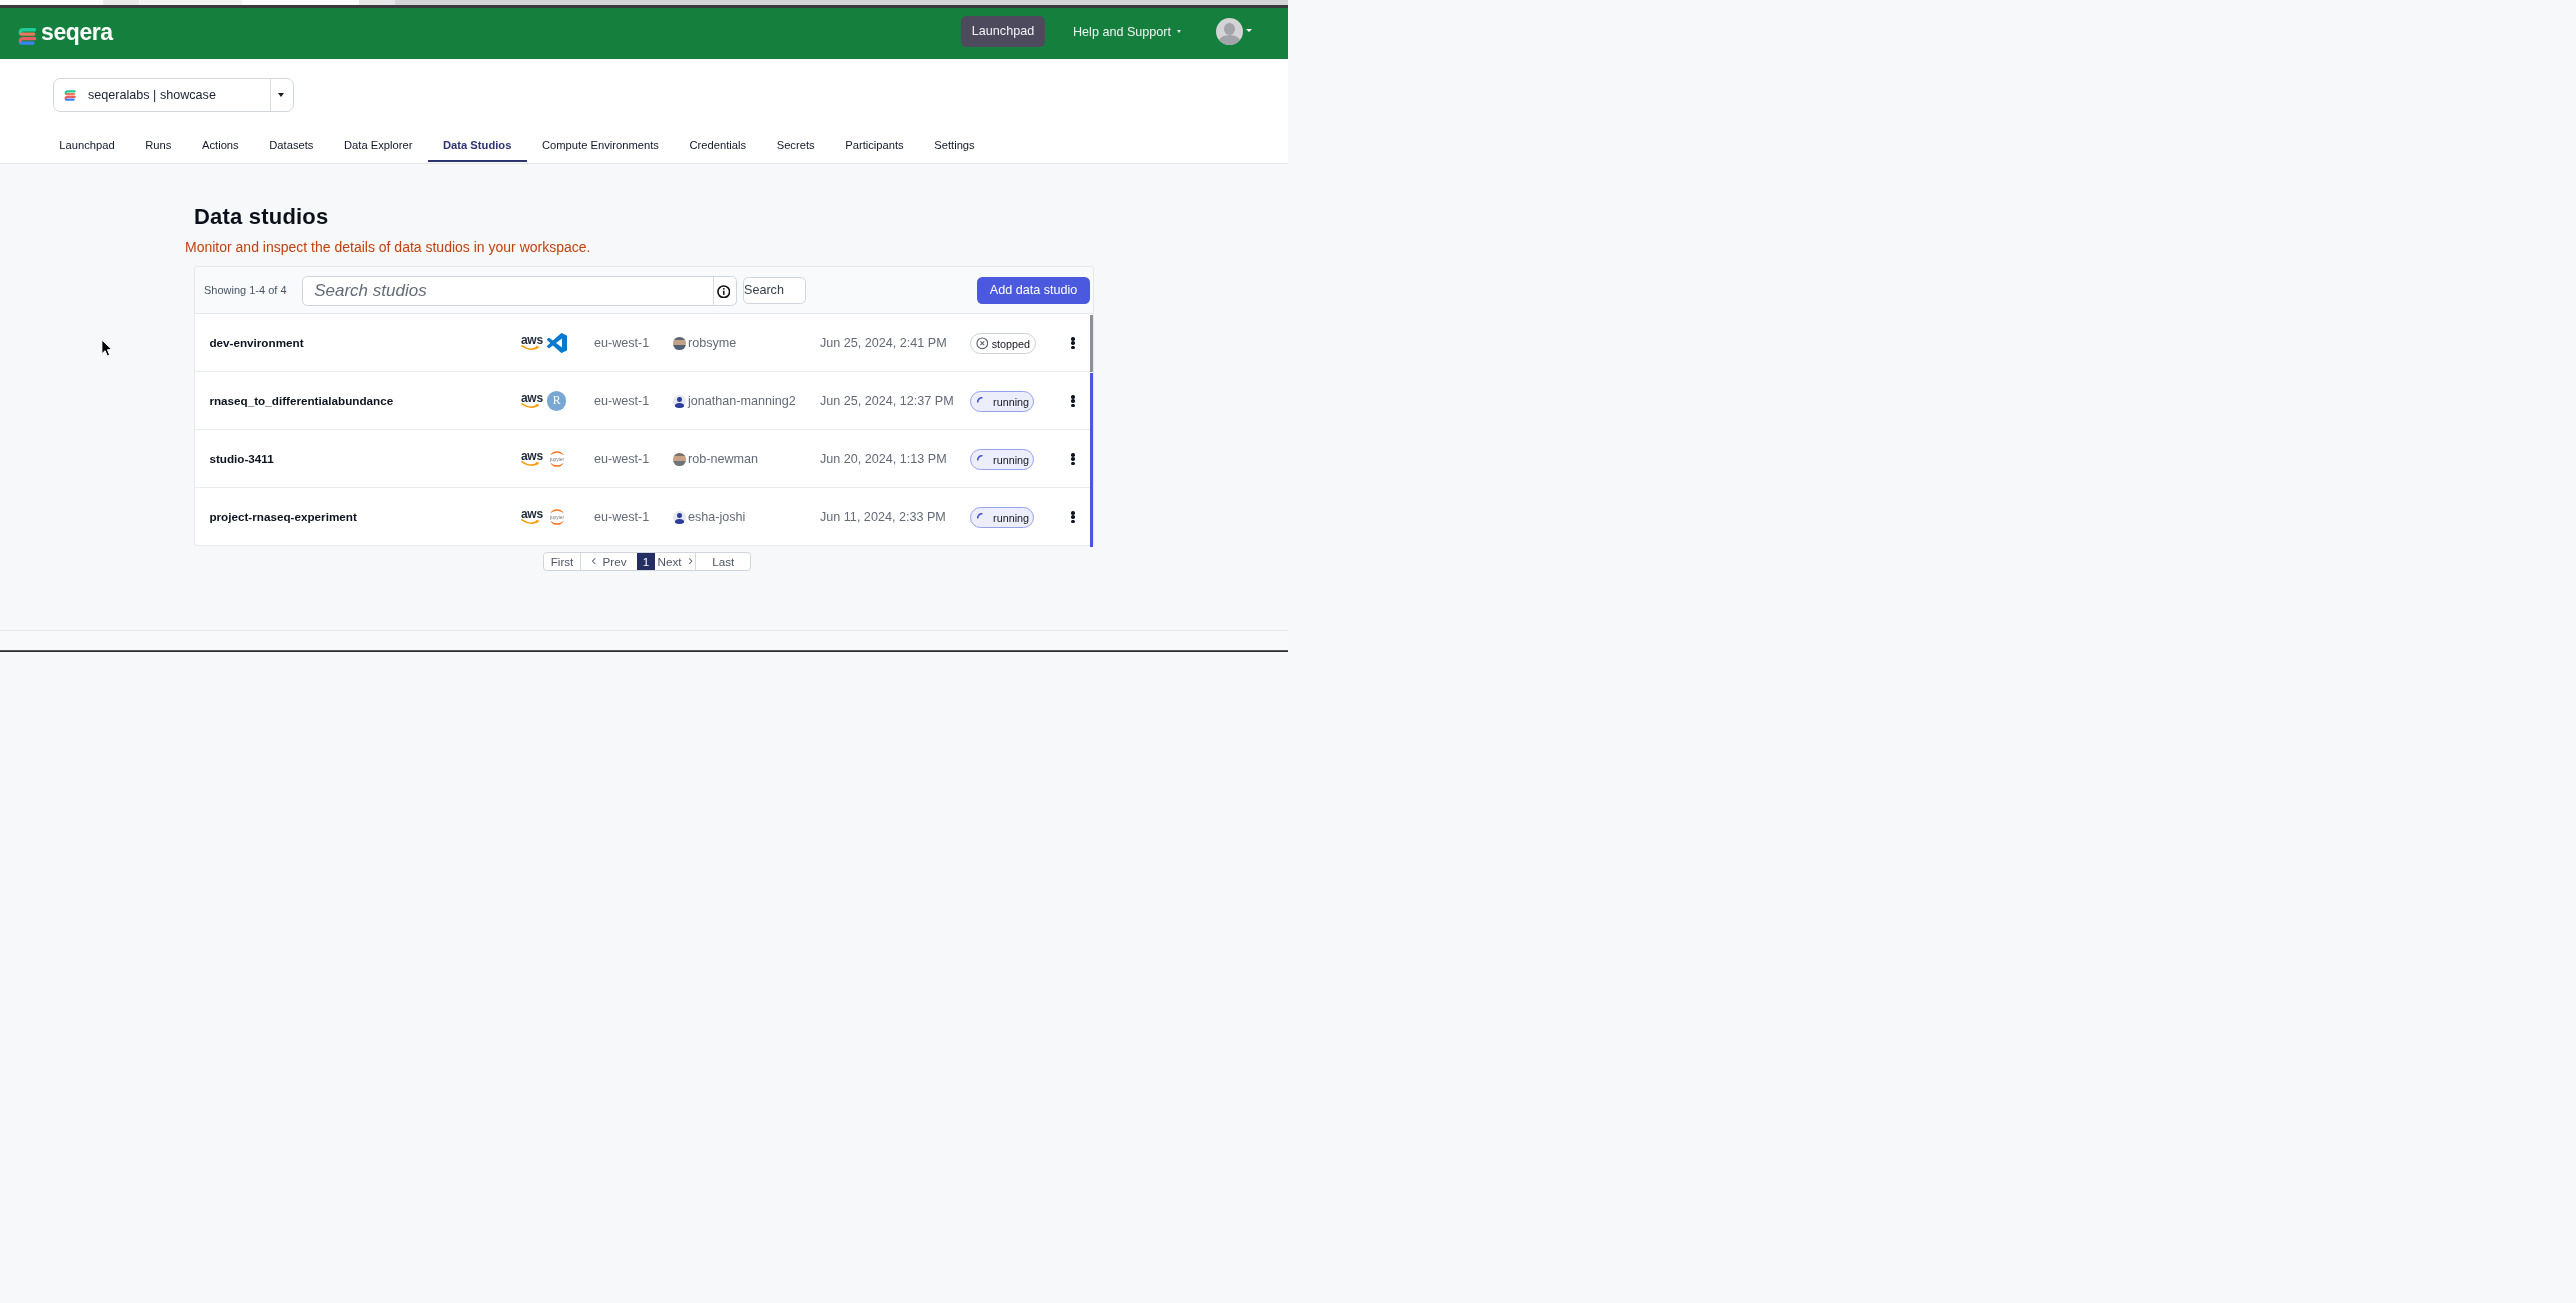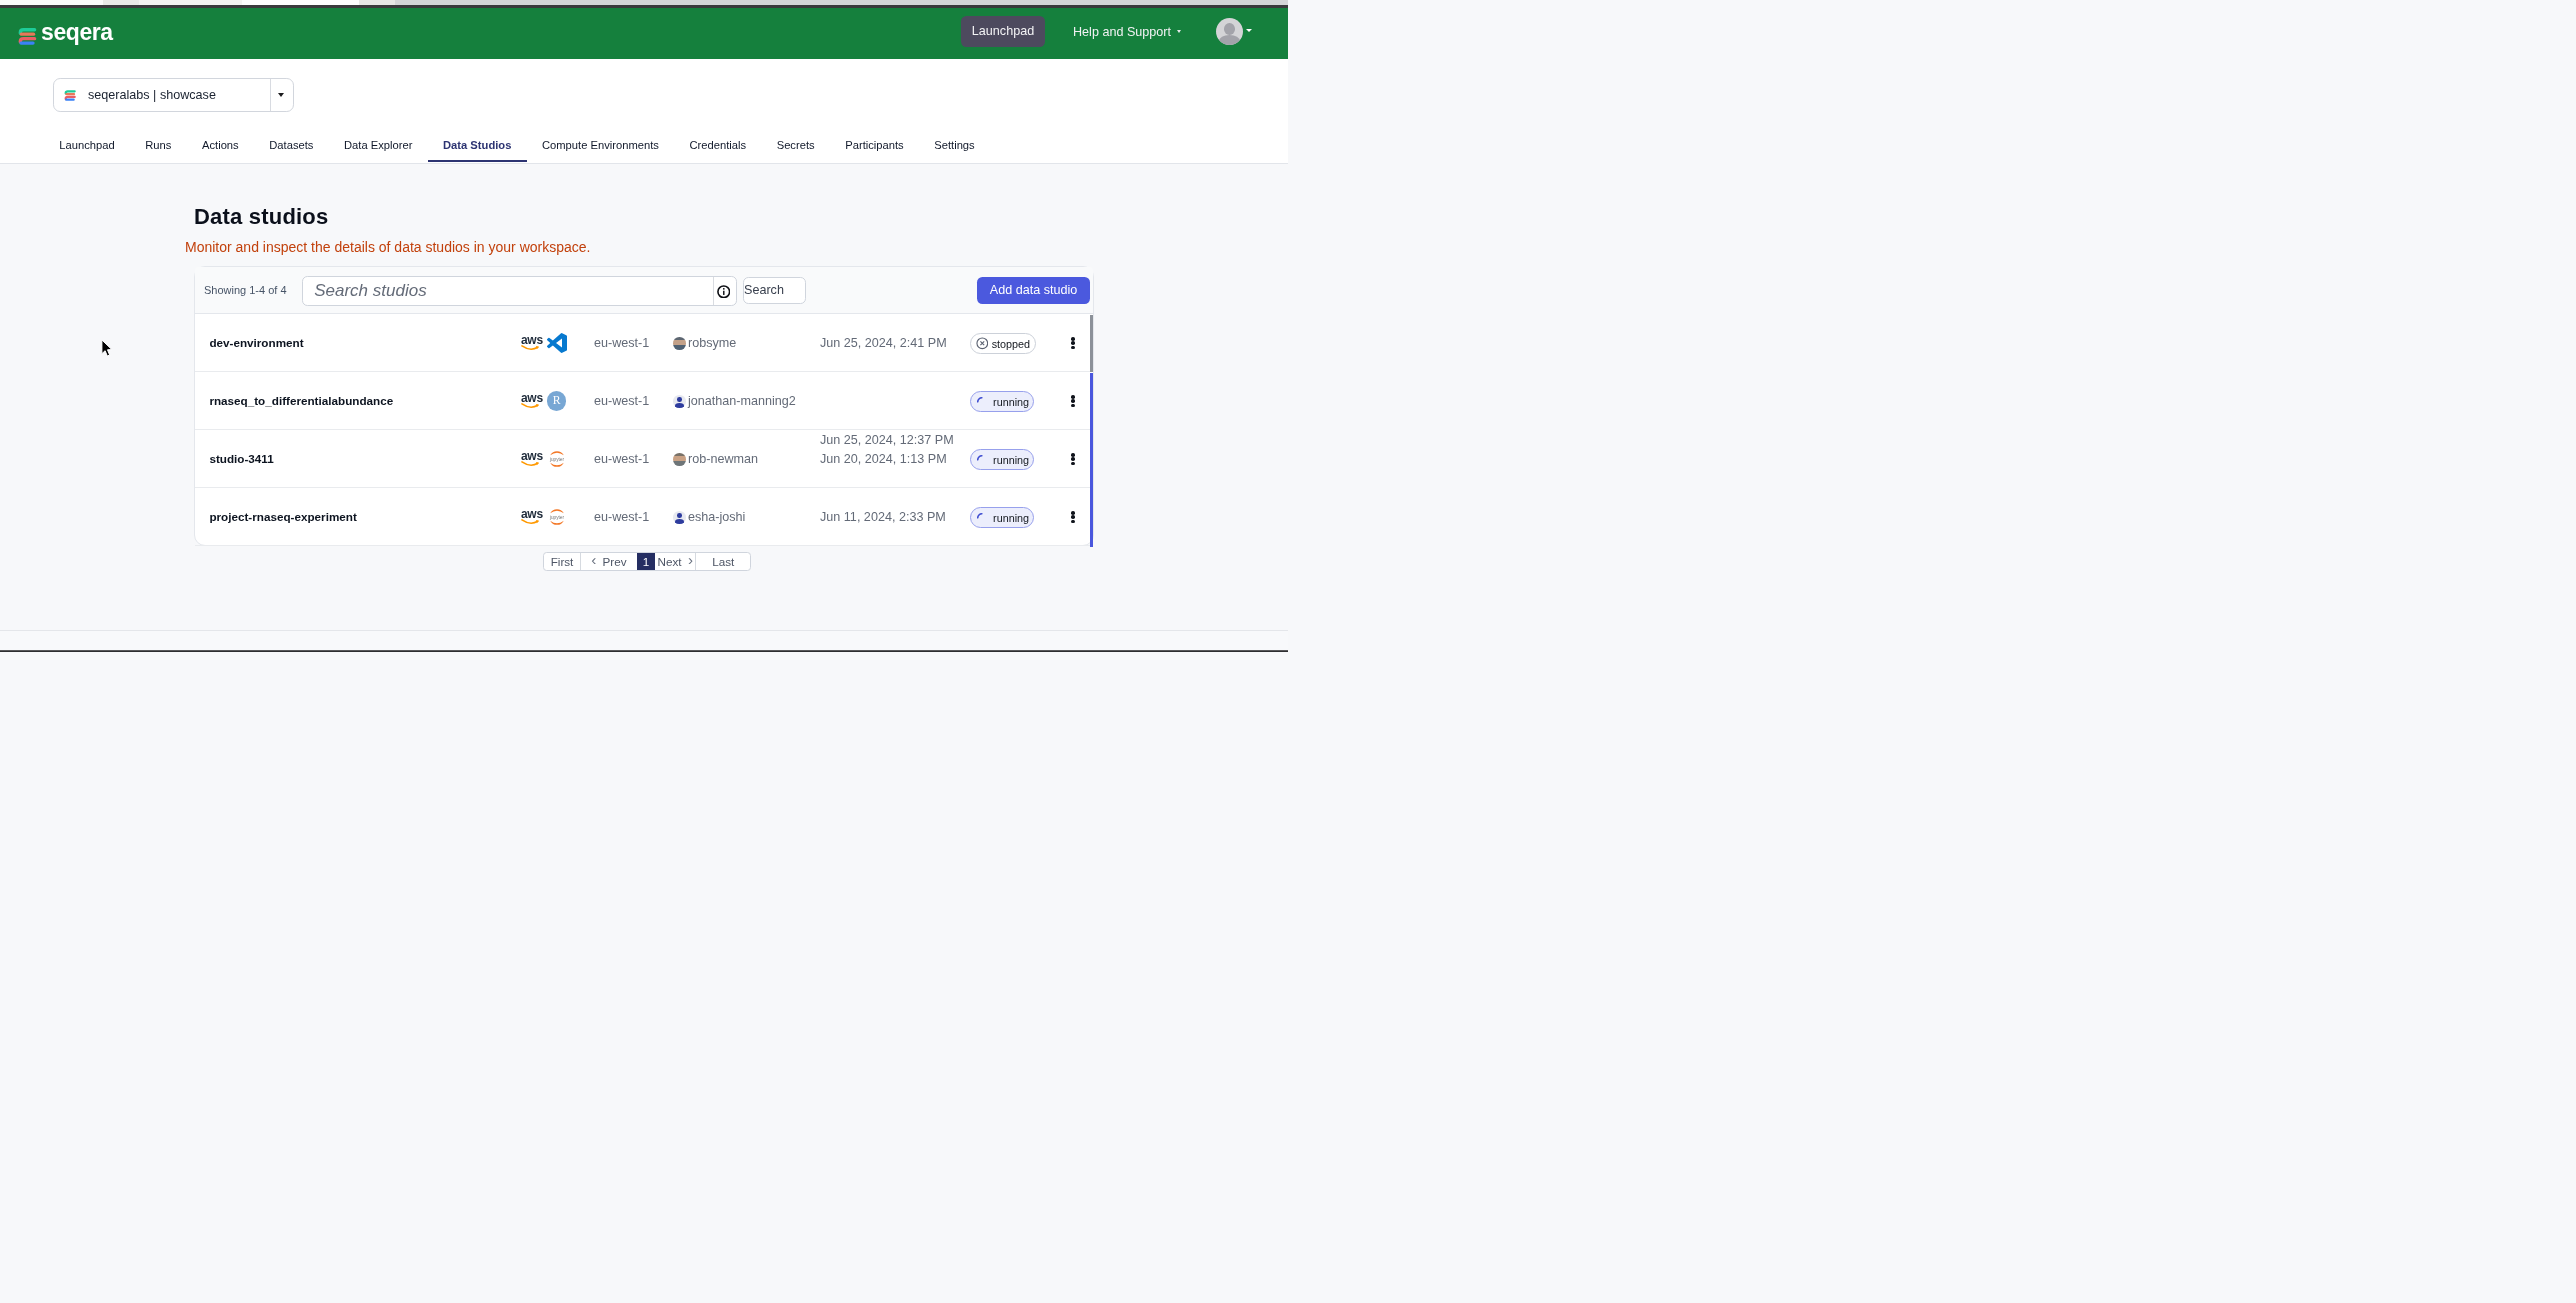--- a/index.html
+++ b/index.html
@@ -35,21 +35,21 @@
 
 .tabs { position:absolute; left:44px; top:80px; display:flex; }
 .tab { font-size:11.2px; color:#10182a; padding:0 15.3px 9px 15.3px; white-space:nowrap; }
 .tab.active { color:#2d3472; font-weight:bold; border-bottom:2.2px solid #2d3472; }
 
 
 .content { position:absolute; left:0; top:165px; width:1288px; height:461px; background:#f7f8fa; }
 h1 { position:absolute; left:194px; top:39px; font-size:22px; font-weight:bold; color:#0b101b; letter-spacing:0.2px;}
 .subtitle { position:absolute; left:185px; top:74px; font-size:14px; color:#c2410c; }
 
-.card { position:absolute; left:194px; top:101px; width:900px; height:280px; background:#fff; border:0.9px solid #e4e7ec; border-radius:11px; }
+.card { position:absolute; left:194px; top:101px; width:900px; height:280px; background:#fff; border:0.9px solid #e4e7ec; border-radius:3px; }
 .card-header { position:absolute; left:0; top:0; width:100%; height:47px; background:#f9fafb; border-bottom:0.9px solid #e4e7ec; border-radius:3.6px 3.6px 0 0; }
 .showing { position:absolute; left:9px; top:0; line-height:47px; font-size:11px; color:#475467; }
 .searchwrap { position:absolute; left:107px; top:9.4px; width:435px; height:30px; border:0.9px solid #d0d5dd; border-radius:5.4px; background:#fff; }
 .searchwrap .ph { position:absolute; left:11.2px; top:0; line-height:28px; font-style:italic; font-size:17px; color:#646b78; }
 .searchwrap .idiv { position:absolute; left:410px; top:0; width:0.9px; height:100%; background:#d9dce1; }
 .btn-search { position:absolute; left:548px; top:10px; width:63px; height:27px; border:0.9px solid #d0d5dd; border-radius:5.4px; background:#fff; font-size:12.6px; color:#39404e; text-align:left; line-height:25px; }
 .btn-add { position:absolute; left:782px; top:10px; width:113px; height:27px; border-radius:5.4px; background:#4b59de; font-size:12.6px; color:#fff; text-align:center; line-height:27px; }
 .row { position:relative; height:58px; border-bottom:0.9px solid #e9ebee; }
 .row:last-child { border-bottom:none; }
 .rname { position:absolute; left:14.4px; top:0; font-size:11.7px; font-weight:bold; color:#0d1420; }
@@ -191,21 +191,21 @@
               <path d="M16.5 1.2 L20 2 L17.5 4.6 Z" fill="#f90"></path>
             </svg>
           </div>
         <div class="ic-r">R</div>
         <div class="cgrey" style="left:399px; top:21.5px;">eu-west-1</div>
         <div class="genavatar">
             <div class="gh"></div>
             <div class="gb"></div>
           </div>
         <div class="cgrey" style="left:493px; top:21.5px;">jonathan-manning2</div>
-        <div class="cgrey" style="left:625px; top:21.5px;margin-top:39px;">Jun 25, 2024, 12:37 PM</div>
+        <div class="cgrey" style="left:625px; top:21.5px;">Jun 25, 2024, 12:37 PM</div>
         <div class="badge running" style="top:19px;"><svg width="11.7" height="11.7" viewBox="0 0 16 16" style="margin:0 5.4px 0 5px;">
               <path d="M2.4 8 A5.6 5.6 0 0 1 8 2.4" fill="none" stroke="#3d4bd0" stroke-width="2.2" stroke-linecap="round"></path>
             </svg>running</div>
         <div class="dots" style="top:23px;">
             <i></i>
             <i></i>
             <i></i>
           </div>
       </div>
       <div class="row" style="position:absolute; top:163px; left:0; width:100%; height:58px;">

